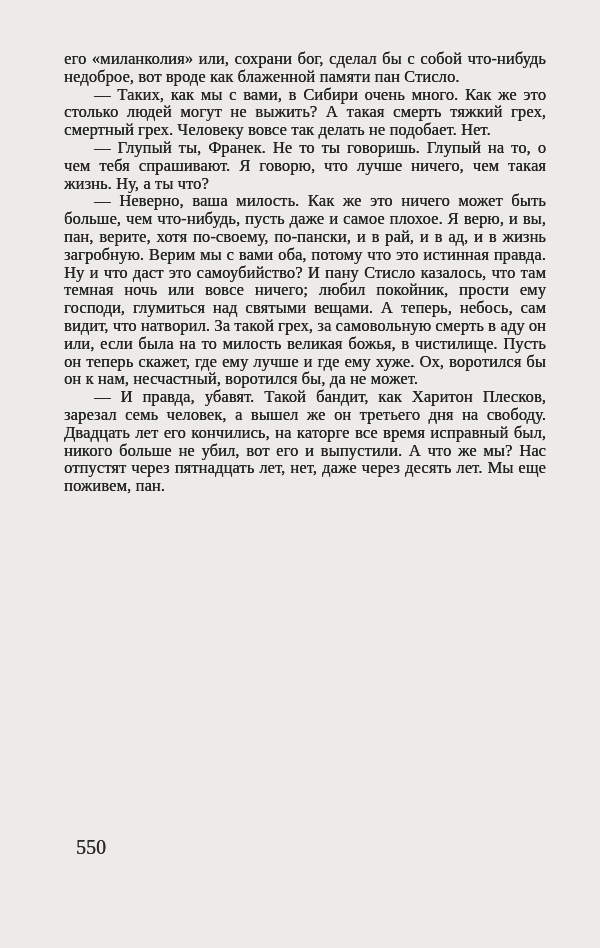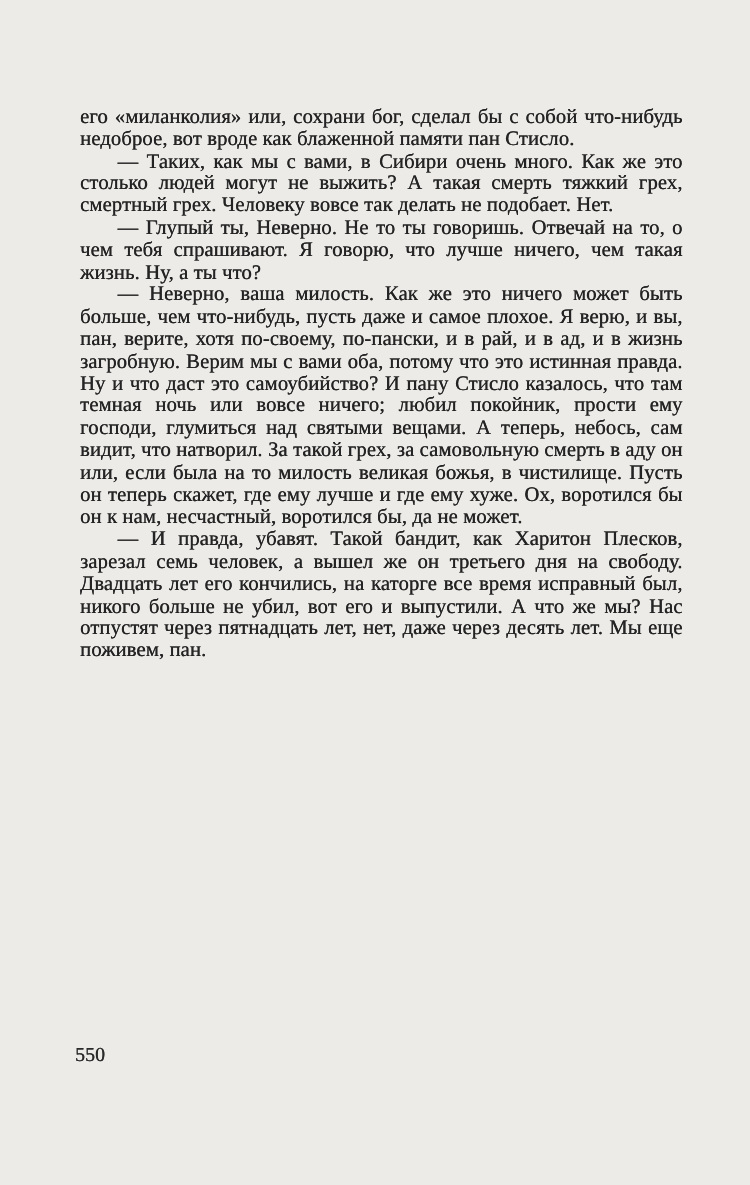--- a/index.html
+++ b/index.html
@@ -15,50 +15,50 @@
   .page {
     position: relative;
     width: 600px;
     height: 948px;
     overflow: hidden;
     background: #edebe8;
   }
   .text-block {
     position: absolute;
     left: 64px;
-    top: 84px;
+    top: 50px;
     width: 482px;
     text-align: justify;
     font-size: 16.5px;
     line-height: 17.8px;
     color: #242424;
     letter-spacing: 0.1px;
     text-shadow: 0.25px 0 0 currentColor; 
   }
   .para {
     margin: 0;
     text-indent: 30px;
   }
   .para.no-indent {
     text-indent: 0;
   }
   .page-number {
     position: absolute;
-    left: 60px;
+    left: 76px;
     top: 836px;
-    font-size: 16px;
+    font-size: 20px;
     color: #2a2a2a;
     text-shadow: 0.25px 0 0 currentColor;
   }
 </style>
 </head>
 <body>
 
 <div class="page">
   <div class="text-block">
     <p class="para no-indent">его «миланколия» или, сохрани бог, сделал бы с собой что-нибудь недоброе, вот вроде как блаженной памяти пан Стисло.</p>
     <p class="para">— Таких, как мы с вами, в Сибири очень много. Как же это столько людей могут не выжить? А такая смерть тяжкий грех, смертный грех. Человеку вовсе так делать не подобает. Нет.</p>
-    <p class="para">— Глупый ты, Неверно. Не то ты говоришь. Отвечай на то, о чем тебя спрашивают. Я говорю, что лучше ничего, чем такая жизнь. Ну, а ты что?</p>
+    <p class="para">— Глупый ты, Франек. Не то ты говоришь. Глупый на то, о чем тебя спрашивают. Я говорю, что лучше ничего, чем такая жизнь. Ну, а ты что?</p>
     <p class="para">— Неверно, ваша милость. Как же это ничего может быть больше, чем что-нибудь, пусть даже и самое плохое. Я верю, и вы, пан, верите, хотя по-своему, по-пански, и в рай, и в ад, и в жизнь загробную. Верим мы с вами оба, потому что это истинная правда. Ну и что даст это самоубийство? И пану Стисло казалось, что там темная ночь или вовсе ничего; любил покойник, прости ему господи, глумиться над святыми вещами. А теперь, небось, сам видит, что натворил. За такой грех, за самовольную смерть в аду он или, если была на то милость великая божья, в чистилище. Пусть он теперь скажет, где ему лучше и где ему хуже. Ох, воротился бы он к нам, несчастный, воротился бы, да не может.</p>
     <p class="para">— И правда, убавят. Такой бандит, как Харитон Плесков, зарезал семь человек, а вышел же он третьего дня на свободу. Двадцать лет его кончились, на каторге все время исправный был, никого больше не убил, вот его и выпустили. А что же мы? Нас отпустят через пятнадцать лет, нет, даже через десять лет. Мы еще поживем, пан.</p>
   </div>
   <div class="page-number">550</div>
 </div>
 
 </body></html>

